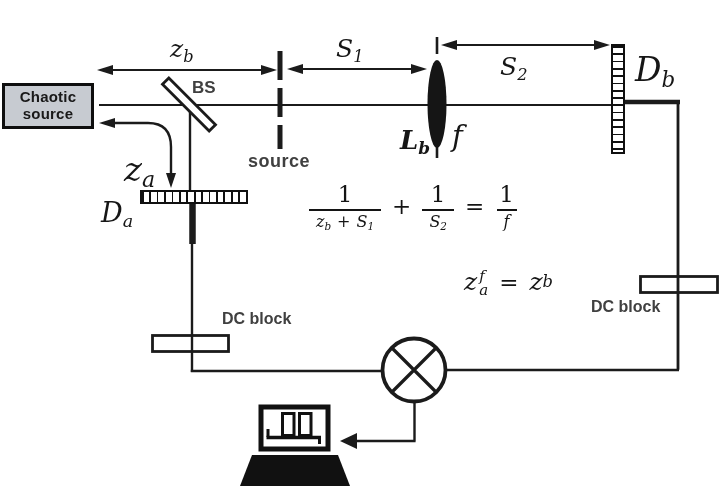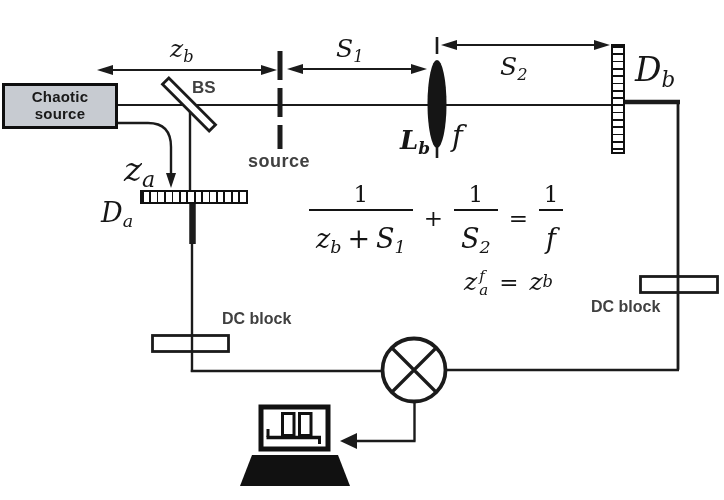--- a/index.html
+++ b/index.html
@@ -9,35 +9,35 @@
 
   
   .slabel{position:absolute;font-family:"Liberation Sans",sans-serif;font-weight:bold;
           color:#404040;white-space:nowrap;}
 
   
   .mathl{position:absolute;font-family:"DejaVu Serif",serif;font-style:italic;
          color:#161616;white-space:nowrap;line-height:1;}
   .mathl sub, .eq sub{font-size:65%;font-style:italic;line-height:0;vertical-align:-0.28em;}
 
-  .source-box{position:absolute;left:2px;top:83px;width:116px;height:46px;box-sizing:border-box;
+  .source-box{position:absolute;left:2px;top:83px;width:92px;height:46px;box-sizing:border-box;
               border:3px solid #0e0e0e;background:#c7cbd1;display:flex;flex-direction:column;
               align-items:center;justify-content:center;font-weight:bold;font-size:15px;
               line-height:1.12;letter-spacing:.2px;color:#191919;}
 
   .detector{position:absolute;box-sizing:border-box;border:2.6px solid #101010;background-color:#fff;}
   .det-h{background-image:repeating-linear-gradient(to right,#101010 0 1.7px,rgba(0,0,0,0) 1.7px 7.4px);}
   .det-v{background-image:repeating-linear-gradient(to bottom,#101010 0 1.7px,rgba(0,0,0,0) 1.7px 7.3px);}
 
   
   .eq{position:absolute;display:flex;align-items:center;font-family:"DejaVu Serif",serif;
       color:#141414;line-height:1.05;white-space:nowrap;}
   .frac{display:inline-flex;flex-direction:column;align-items:center;}
   .frac .num{display:block;font-size:23px;padding:0 4px 3px;}
-  .frac .den{display:block;border-top:2px solid #141414;padding:14px 7px 0;font-size:27px;}
+  .frac .den{display:block;border-top:2px solid #141414;padding:3px 7px 0;font-size:16px;}
   .up{font-style:normal;}
   .it{font-style:italic;}
   .op{font-style:normal;margin:0 11px;font-size:23px;}
   .opsp{font-style:normal;margin:0 6px;}
   .supsub{display:inline-flex;flex-direction:column;align-items:flex-start;line-height:.95;
           font-size:15px;margin-left:2px;transform:translateY(1px);}
 </style>
 </head>
 <body>
 

